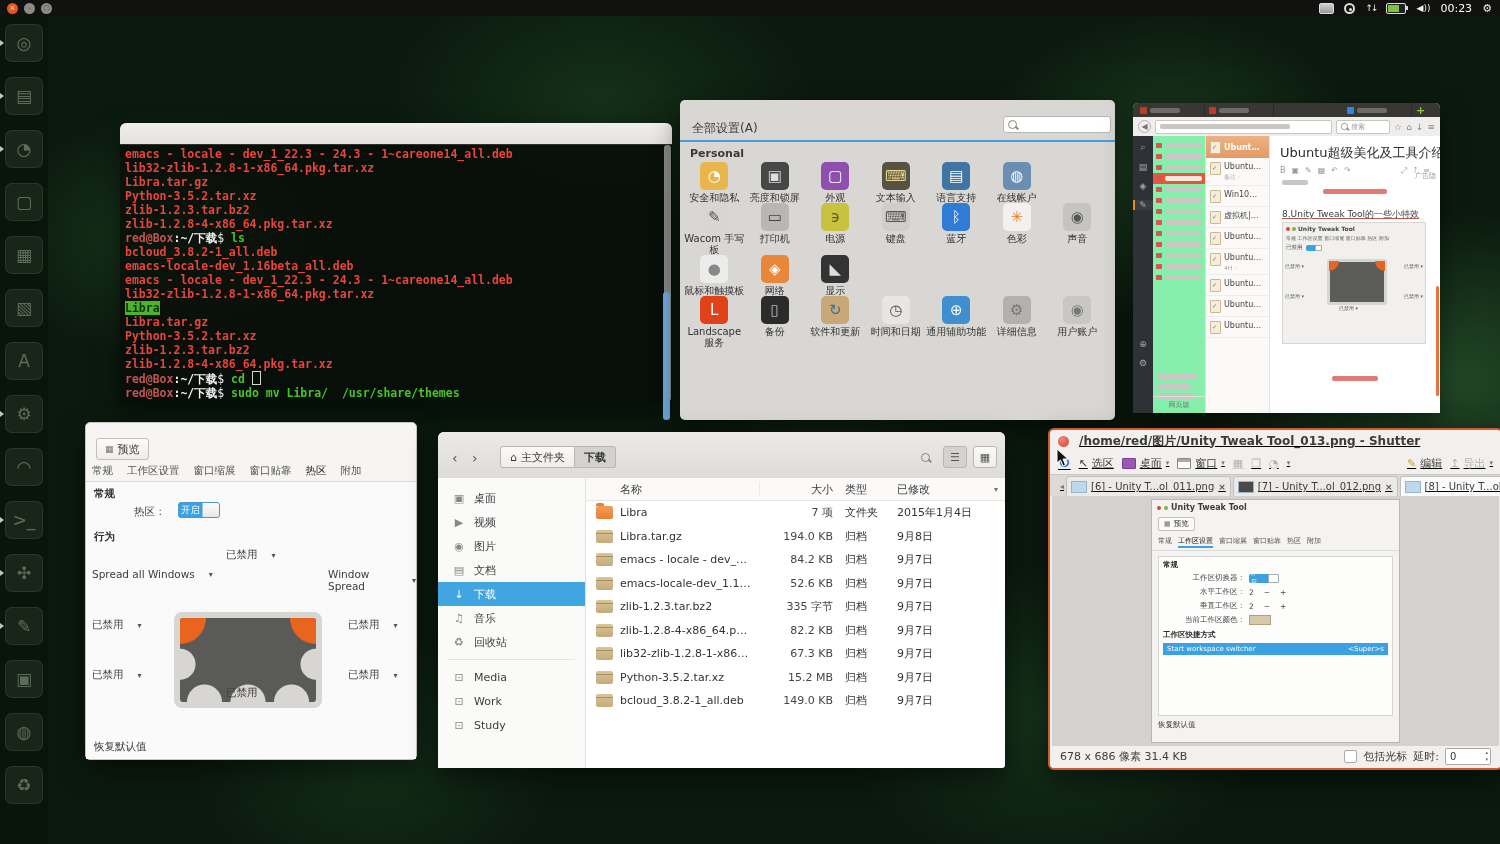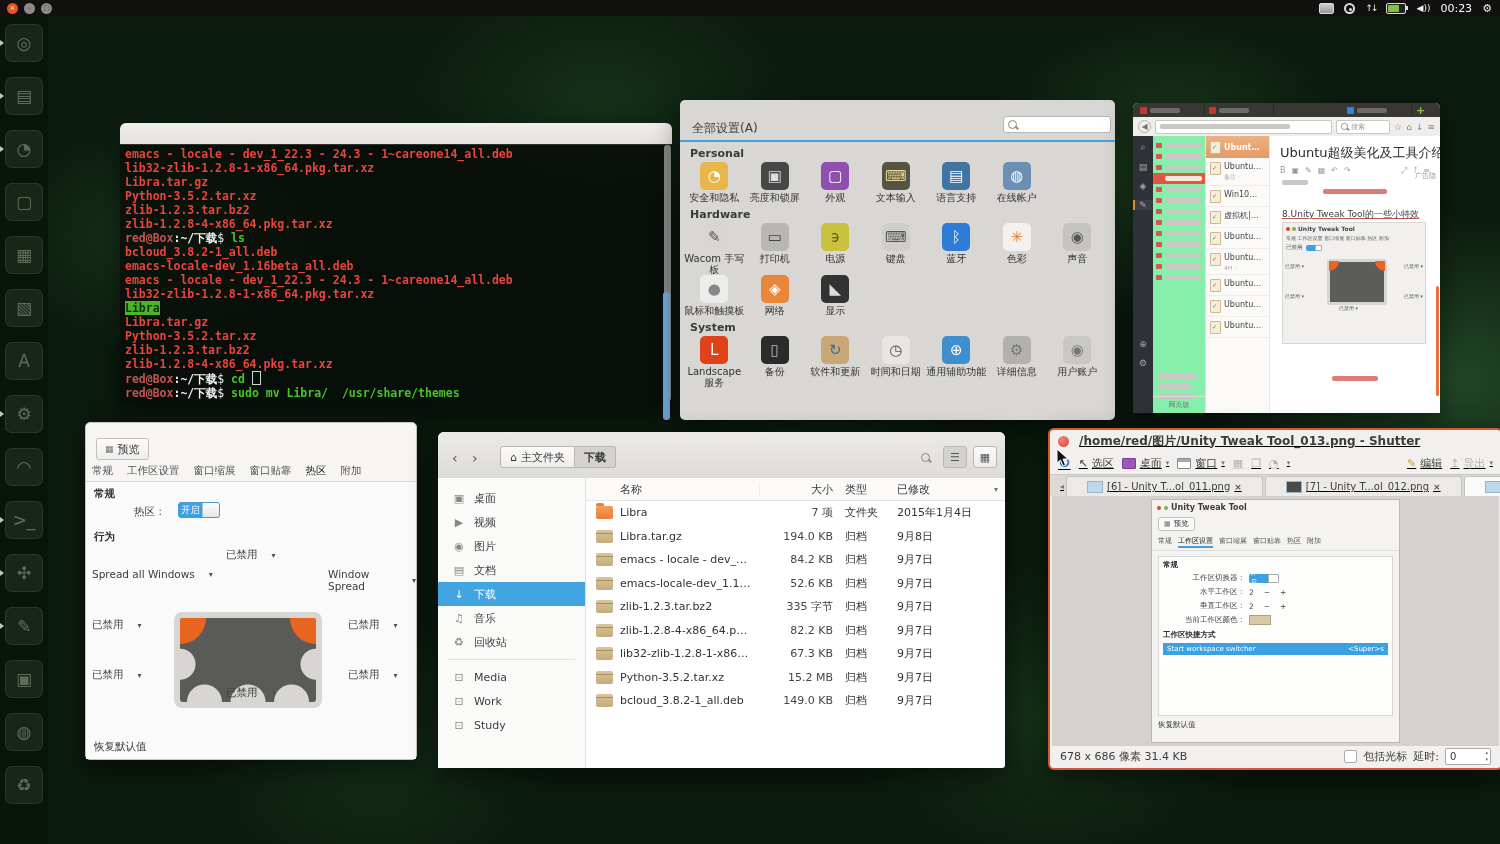--- a/index.html
+++ b/index.html
@@ -199,21 +199,21 @@
   .sh-tbi{display:flex;align-items:center;gap:4px;}
   .sh-redo{color:#3b77c4;font-size:15px;font-weight:bold;}
   .sh-desk{width:12px;height:9px;background:#9b59b6;border:1px solid #7d3c98;border-radius:1px;}
   .sh-winico{width:12px;height:9px;border:1px solid #888;border-radius:1px;background:#fff;position:relative;}
   .sh-winico:before{content:"";position:absolute;left:0;right:0;top:0;height:3px;background:#aaa;}
   .sh-gray{color:#b5b2ae;font-size:11px;}
   .caret{font-size:7px;color:#777;}
   .sh-sp{flex:1;}
   .sh-edit-ic{color:#caa23f;font-size:11px;}
   #sh-tabs{height:20px;background:#dcdad6;display:flex;align-items:stretch;gap:2px;padding:1px 10px 0 10px;border-top:1px solid #c9c7c3;}
-  .sh-tab{flex:1;display:flex;align-items:center;gap:4px;background:#eceae7;border:1px solid #c2c0bc;border-bottom:none;border-radius:3px 3px 0 0;padding:0 20px;font-size:10px;color:#3c3c3c;}
+  .sh-tab{flex:1;display:flex;align-items:center;gap:4px;background:#eceae7;border:1px solid #c2c0bc;border-bottom:none;border-radius:3px 3px 0 0;padding:0 4px;font-size:10px;color:#3c3c3c;}
   .sh-tab.active{background:#fbfafa;}
   .sh-thumb{width:14px;height:10px;background:#bcd8ee;border:1px solid #9ab4c8;flex:none;}
   .sh-thumb.dark{background:#4a4a48;}
   .sh-x{margin-left:auto;color:#555;font-size:9px;font-weight:bold;}
   .sh-arrow{display:flex;align-items:center;color:#777;font-size:8px;}
   #sh-content{position:absolute;left:2px;right:2px;top:66px;bottom:22px;background:#d5d1ce;display:flex;justify-content:center;}
   #sh-shot{width:247px;margin-top:3px;margin-bottom:3px;background:#f4f3f1;border:1px solid #b9b7b3;position:relative;font-size:7.5px;}
   #shs-head{display:flex;align-items:center;gap:3px;padding:3px 5px;font-weight:bold;color:#3c3c3c;font-size:8px;}
   #shs-prev{margin:2px 6px;display:inline-flex;align-items:center;gap:3px;border:1px solid #c2c0bc;border-radius:2px;background:#fbfaf9;padding:1px 5px;color:#3a3a3a;}
   #shs-tabs{display:flex;gap:6px;padding:3px 6px 2px 6px;color:#555;font-size:7px;border-bottom:1px solid #ddd;}
@@ -345,21 +345,20 @@
         </div>
         <div class="sitem">
           <div class="si" style="background: rgb(63, 116, 163); color: rgb(255, 255, 255);">▤</div>
           <div class="silabel">语言支持</div>
         </div>
         <div class="sitem">
           <div class="si" style="background: rgb(107, 143, 179); color: rgb(255, 255, 255);">◍</div>
           <div class="silabel">在线帐户</div>
         </div>
       </div>
-      <div class="sec-label">Hardware</div>
       <div class="sec-row">
         <div class="sitem">
           <div class="si" style="background: rgb(216, 214, 210); color: rgb(85, 85, 85);">✎</div>
           <div class="silabel">Wacom 手写板</div>
         </div>
         <div class="sitem">
           <div class="si" style="background: rgb(185, 183, 179); color: rgb(68, 68, 68);">▭</div>
           <div class="silabel">打印机</div>
         </div>
         <div class="sitem">
@@ -390,21 +389,20 @@
         </div>
         <div class="sitem">
           <div class="si" style="background: rgb(232, 134, 58); color: rgb(255, 255, 255);">◈</div>
           <div class="silabel">网络</div>
         </div>
         <div class="sitem">
           <div class="si" style="background: rgb(51, 51, 51); color: rgb(221, 221, 221);">◣</div>
           <div class="silabel">显示</div>
         </div>
       </div>
-      <div class="sec-label">System</div>
       <div class="sec-row">
         <div class="sitem">
           <div class="si" style="background: rgb(224, 67, 26); color: rgb(255, 255, 255);">L</div>
           <div class="silabel">Landscape 服务</div>
         </div>
         <div class="sitem">
           <div class="si" style="background: rgb(43, 43, 43); color: rgb(187, 187, 187);">▯</div>
           <div class="silabel">备份</div>
         </div>
         <div class="sitem">

